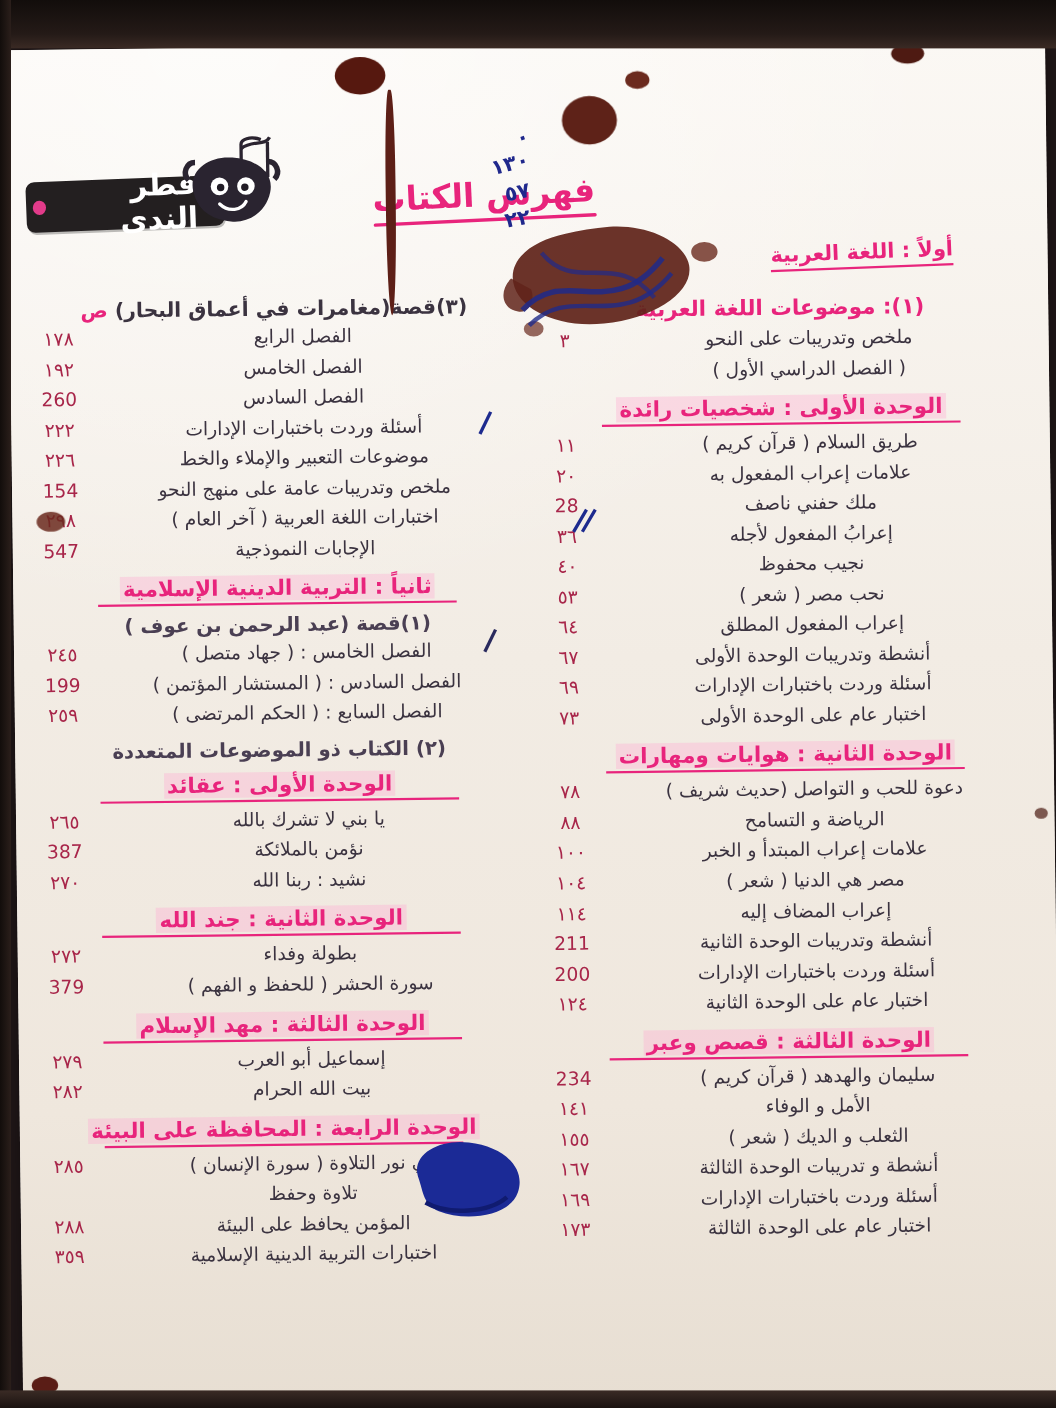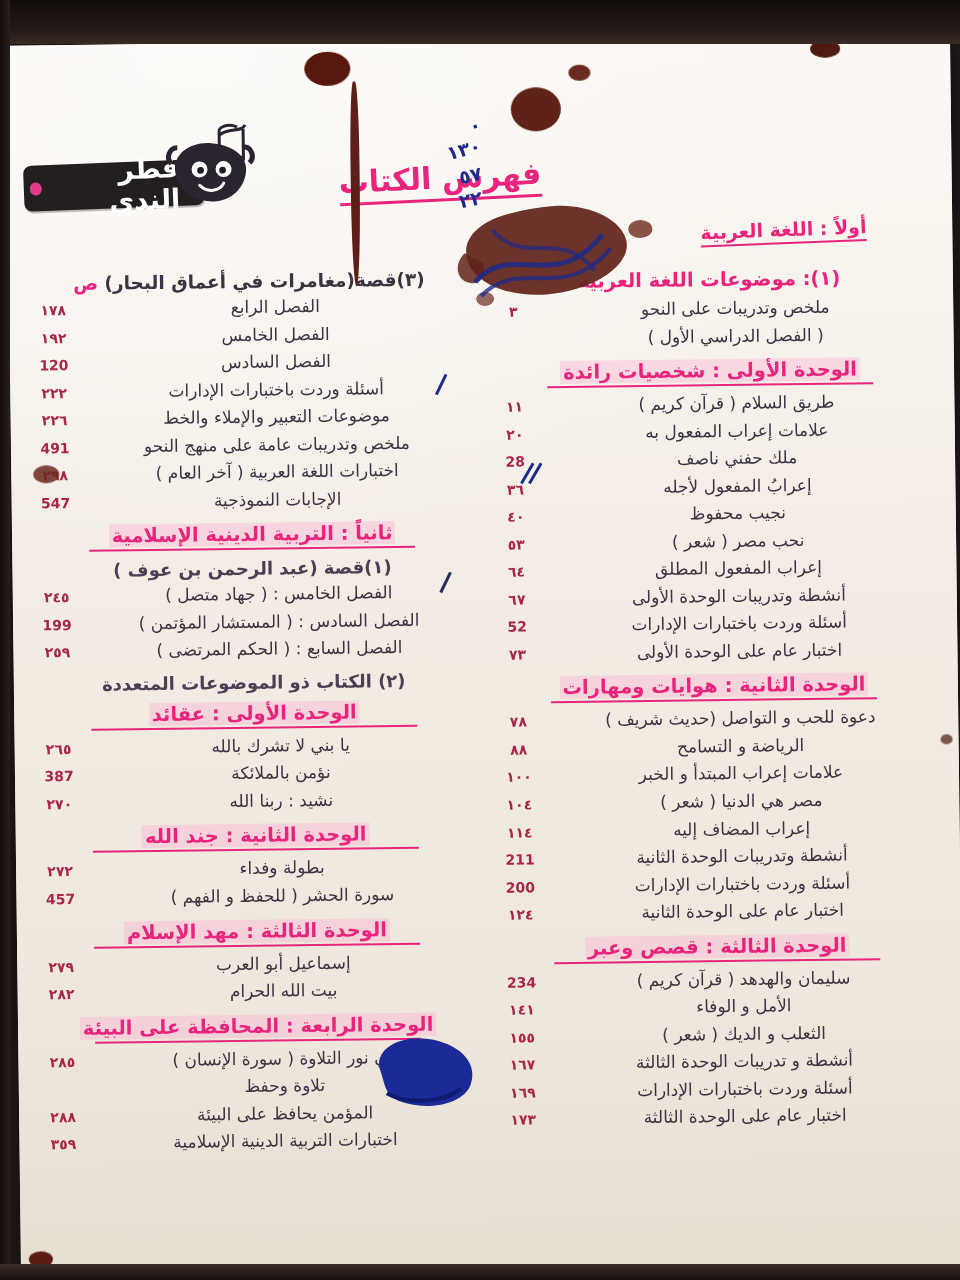--- a/index.html
+++ b/index.html
@@ -96,21 +96,21 @@
   .sec-plain{
     color:#4a3f53;font-size:18px;font-weight:bold;text-align:center;margin:8px 0 2px;
   }
 
   .row{
     display:flex;align-items:baseline;justify-content:space-between;
     font-size:17px;color:#3b3340;line-height:1.62;padding:0 4px;
     direction:rtl;
   }
   .row .t{flex:1;text-align:center;padding:0 8px;}
-  .row .p{width:52px;text-align:center;color:#a8264a;font-size:14px;font-weight:bold;}
+  .row .p{width:52px;text-align:center;color:#a8264a;font-size:17px;}
   .col-left .row .p{order:2;}
   .col-left .row{flex-direction:row;}
 
   .caption{
     text-align:center;font-size:18.5px;color:#3b3340;font-weight:bold;margin:6px 0 2px;
   }
   .caption .pink{color:#e8247c;}
 
   
   .blot{position:absolute;border-radius:50%;background:#5a1d16;filter:blur(.4px);}
@@ -215,21 +215,21 @@
           <div class="row">
             <span class="t">إعراب المفعول المطلق</span>
             <span class="p">٦٤</span>
           </div>
           <div class="row">
             <span class="t">أنشطة وتدريبات الوحدة الأولى</span>
             <span class="p">٦٧</span>
           </div>
           <div class="row">
             <span class="t">أسئلة وردت باختبارات الإدارات</span>
-            <span class="p">52</span>
+            <span class="p">٦٩</span>
           </div>
           <div class="row">
             <span class="t">اختبار عام على الوحدة الأولى</span>
             <span class="p">٧٣</span>
           </div>
         </div>
 
       <div class="unit-head">
         <span class="hl">الوحدة الثانية : هوايات ومهارات</span><span class="ul2"></span>
       </div>
@@ -309,33 +309,33 @@
           <div class="row">
             <span class="t">الفصل الرابع</span>
             <span class="p">١٧٨</span>
           </div>
           <div class="row">
             <span class="t">الفصل الخامس</span>
             <span class="p">١٩٢</span>
           </div>
           <div class="row">
             <span class="t">الفصل السادس</span>
-            <span class="p">120</span>
+            <span class="p">260</span>
           </div>
           <div class="row">
             <span class="t">أسئلة وردت باختبارات الإدارات</span>
             <span class="p">٢٢٢</span>
           </div>
           <div class="row">
             <span class="t">موضوعات التعبير والإملاء والخط</span>
             <span class="p">٢٢٦</span>
           </div>
           <div class="row">
             <span class="t">ملخص وتدريبات عامة على منهج النحو</span>
-            <span class="p">491</span>
+            <span class="p">154</span>
           </div>
           <div class="row">
             <span class="t">اختبارات اللغة العربية ( آخر العام )</span>
             <span class="p">٢٩٨</span>
           </div>
           <div class="row">
             <span class="t">الإجابات النموذجية</span>
             <span class="p">547</span>
           </div>
         </div>
@@ -383,21 +383,21 @@
       <div class="unit-head">
         <span class="hl">الوحدة الثانية : جند الله</span><span class="ul2"></span>
       </div>
       <div id="l-u2">
           <div class="row">
             <span class="t">بطولة وفداء</span>
             <span class="p">٢٧٢</span>
           </div>
           <div class="row">
             <span class="t">سورة الحشر ( للحفظ و الفهم )</span>
-            <span class="p">457</span>
+            <span class="p">379</span>
           </div>
         </div>
 
       <div class="unit-head">
         <span class="hl">الوحدة الثالثة : مهد الإسلام</span><span class="ul2"></span>
       </div>
       <div id="l-u3">
           <div class="row">
             <span class="t">إسماعيل أبو العرب</span>
             <span class="p">٢٧٩</span>

